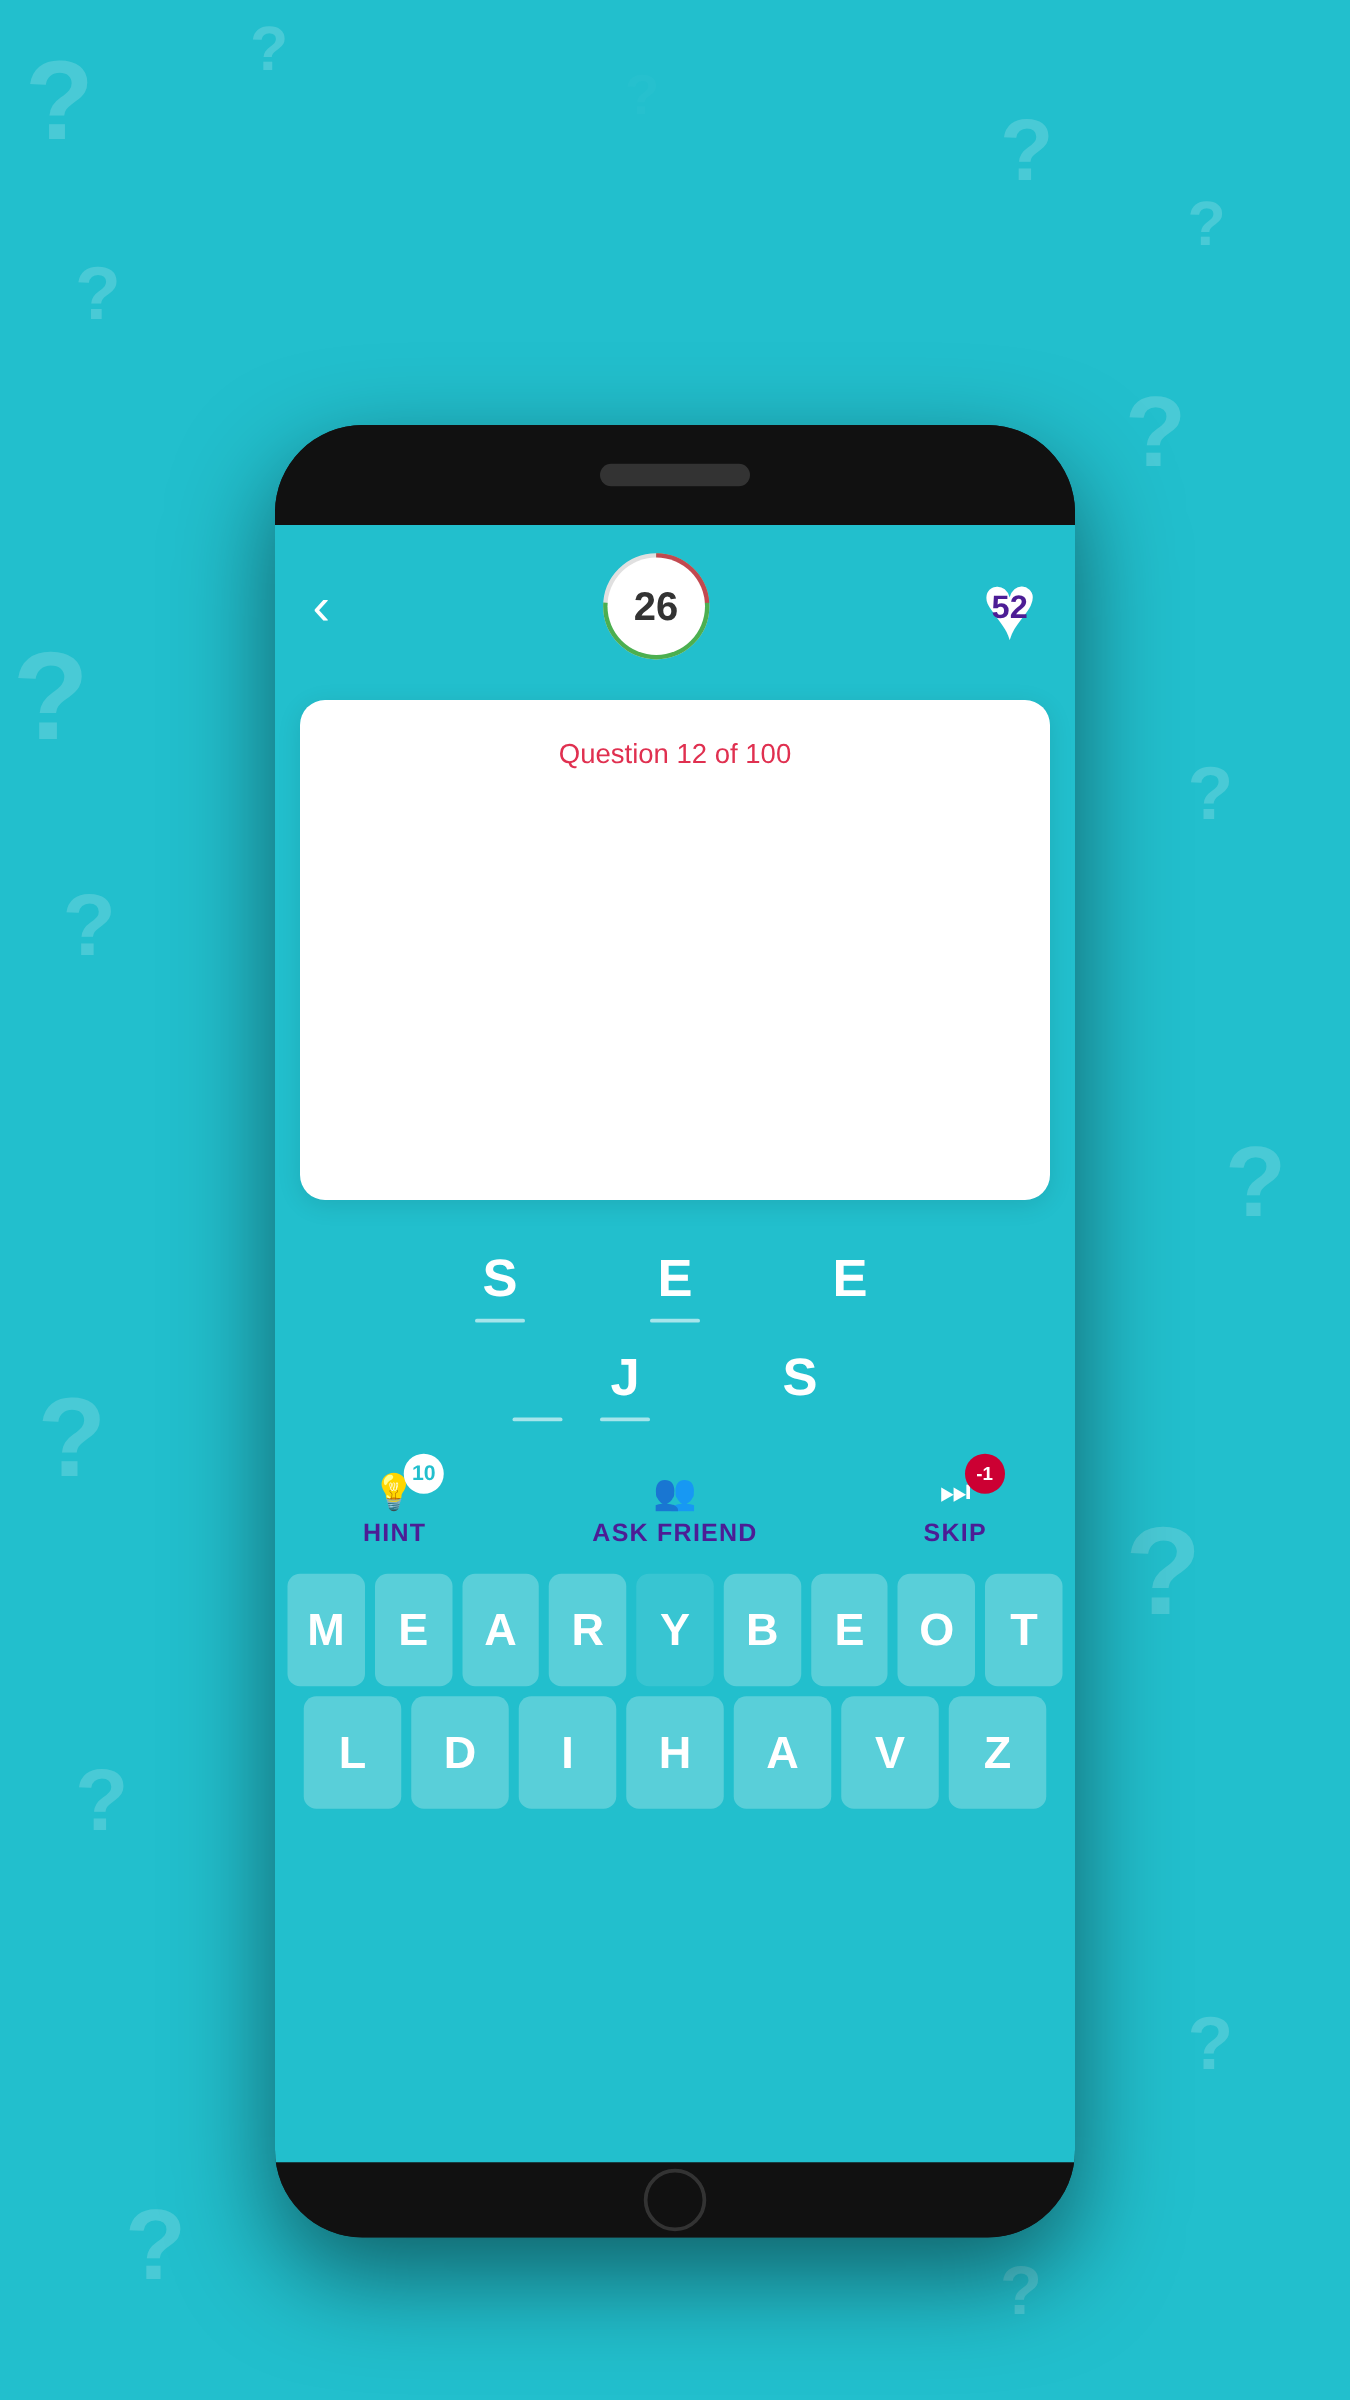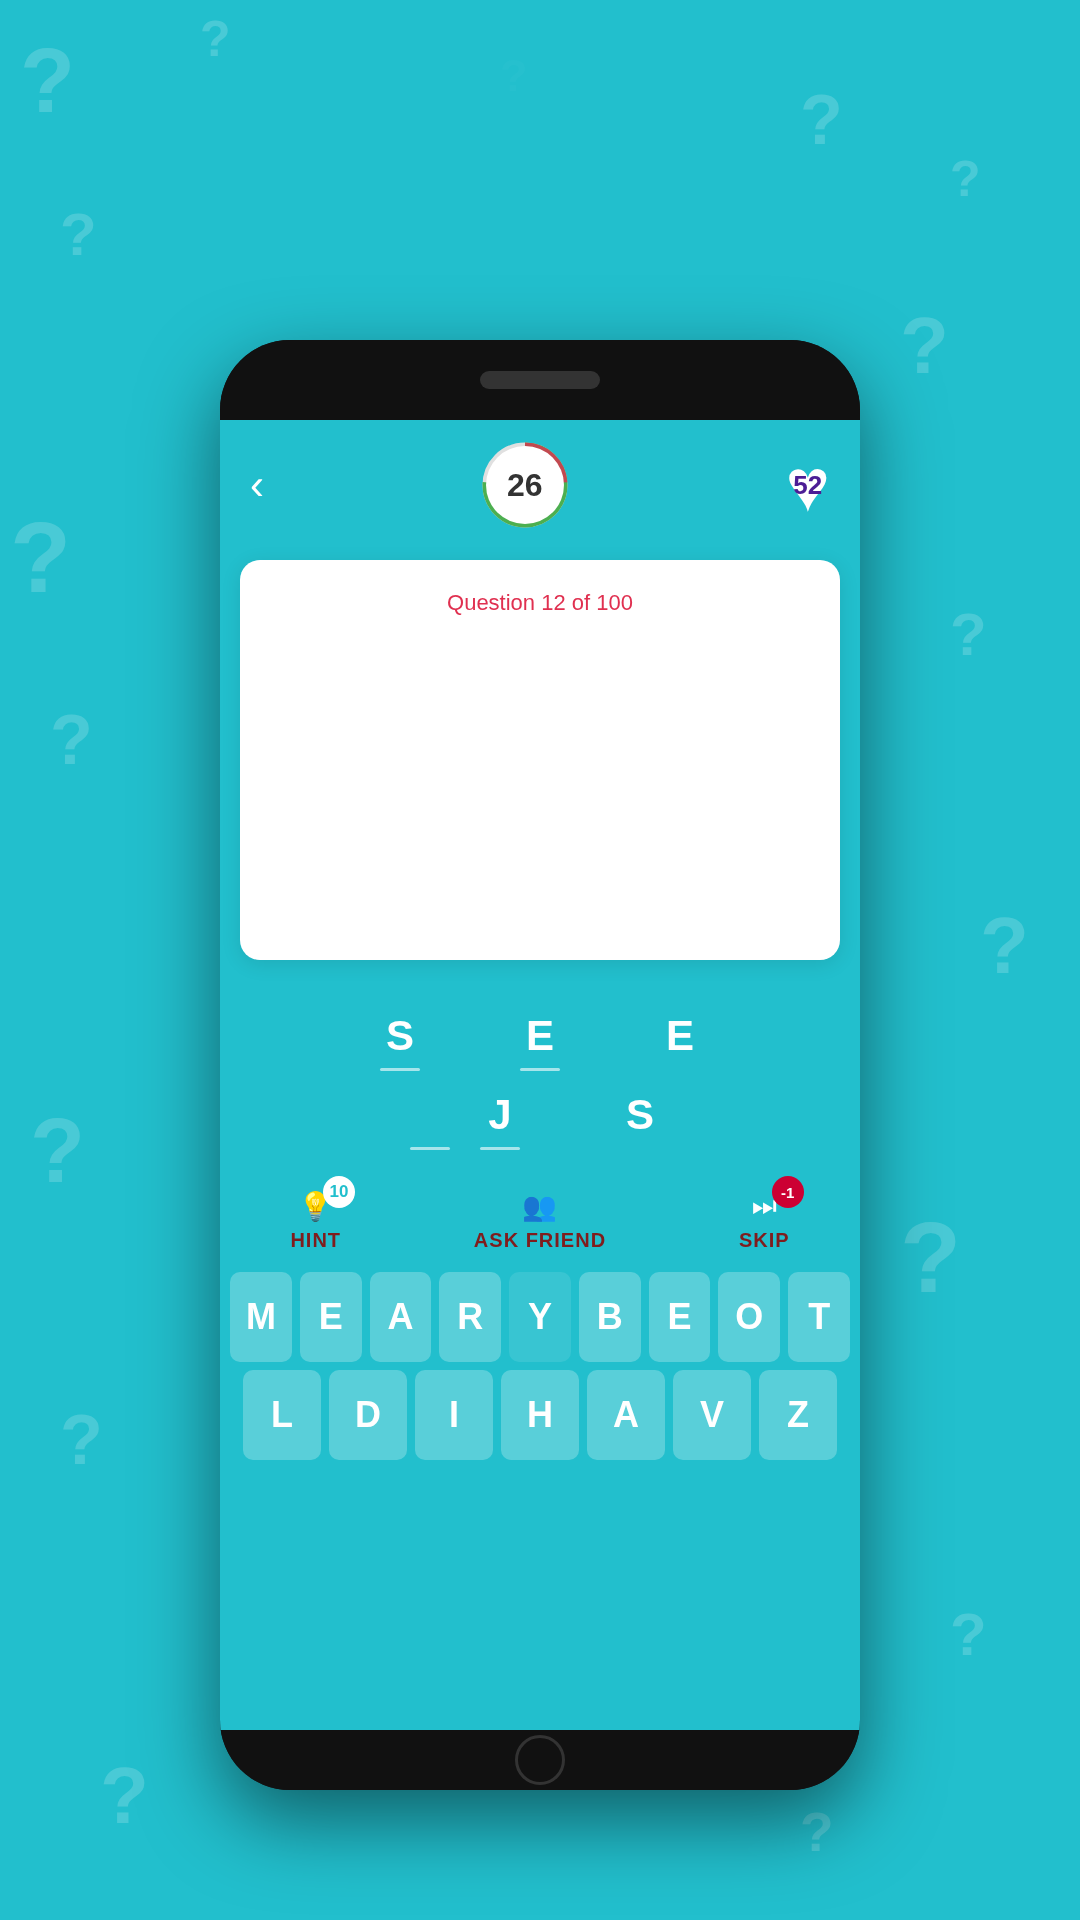--- a/index.html
+++ b/index.html
@@ -149,21 +149,21 @@
     .score-number {
       position: absolute;
       color: #4c1d95;
       font-size: 26px;
       font-weight: bold;
       z-index: 2;
     }
 
     
     .question-card {
-      margin: 10px 20px 32px;
+      margin: 10px 20px 19px;
       background: white;
       border-radius: 20px;
       padding: 30px 40px 40px;
       box-shadow: 0 4px 20px rgba(0,0,0,0.1);
       min-height: 400px;
     }
     .question-label {
       color: #e03050;
       font-size: 22px;
       text-align: center;
@@ -221,21 +221,21 @@
       align-items: center;
       gap: 6px;
       cursor: pointer;
       position: relative;
     }
     .action-icon {
       font-size: 28px;
       color: white;
     }
     .action-label {
-      color: #7f1d1d;
+      color: #4c1d95;
       font-size: 20px;
       font-weight: 600;
       letter-spacing: 1px;
     }
     .action-badge {
       position: absolute;
       top: -14px;
       right: -14px;
       background: white;
       color: #22bfcd;

